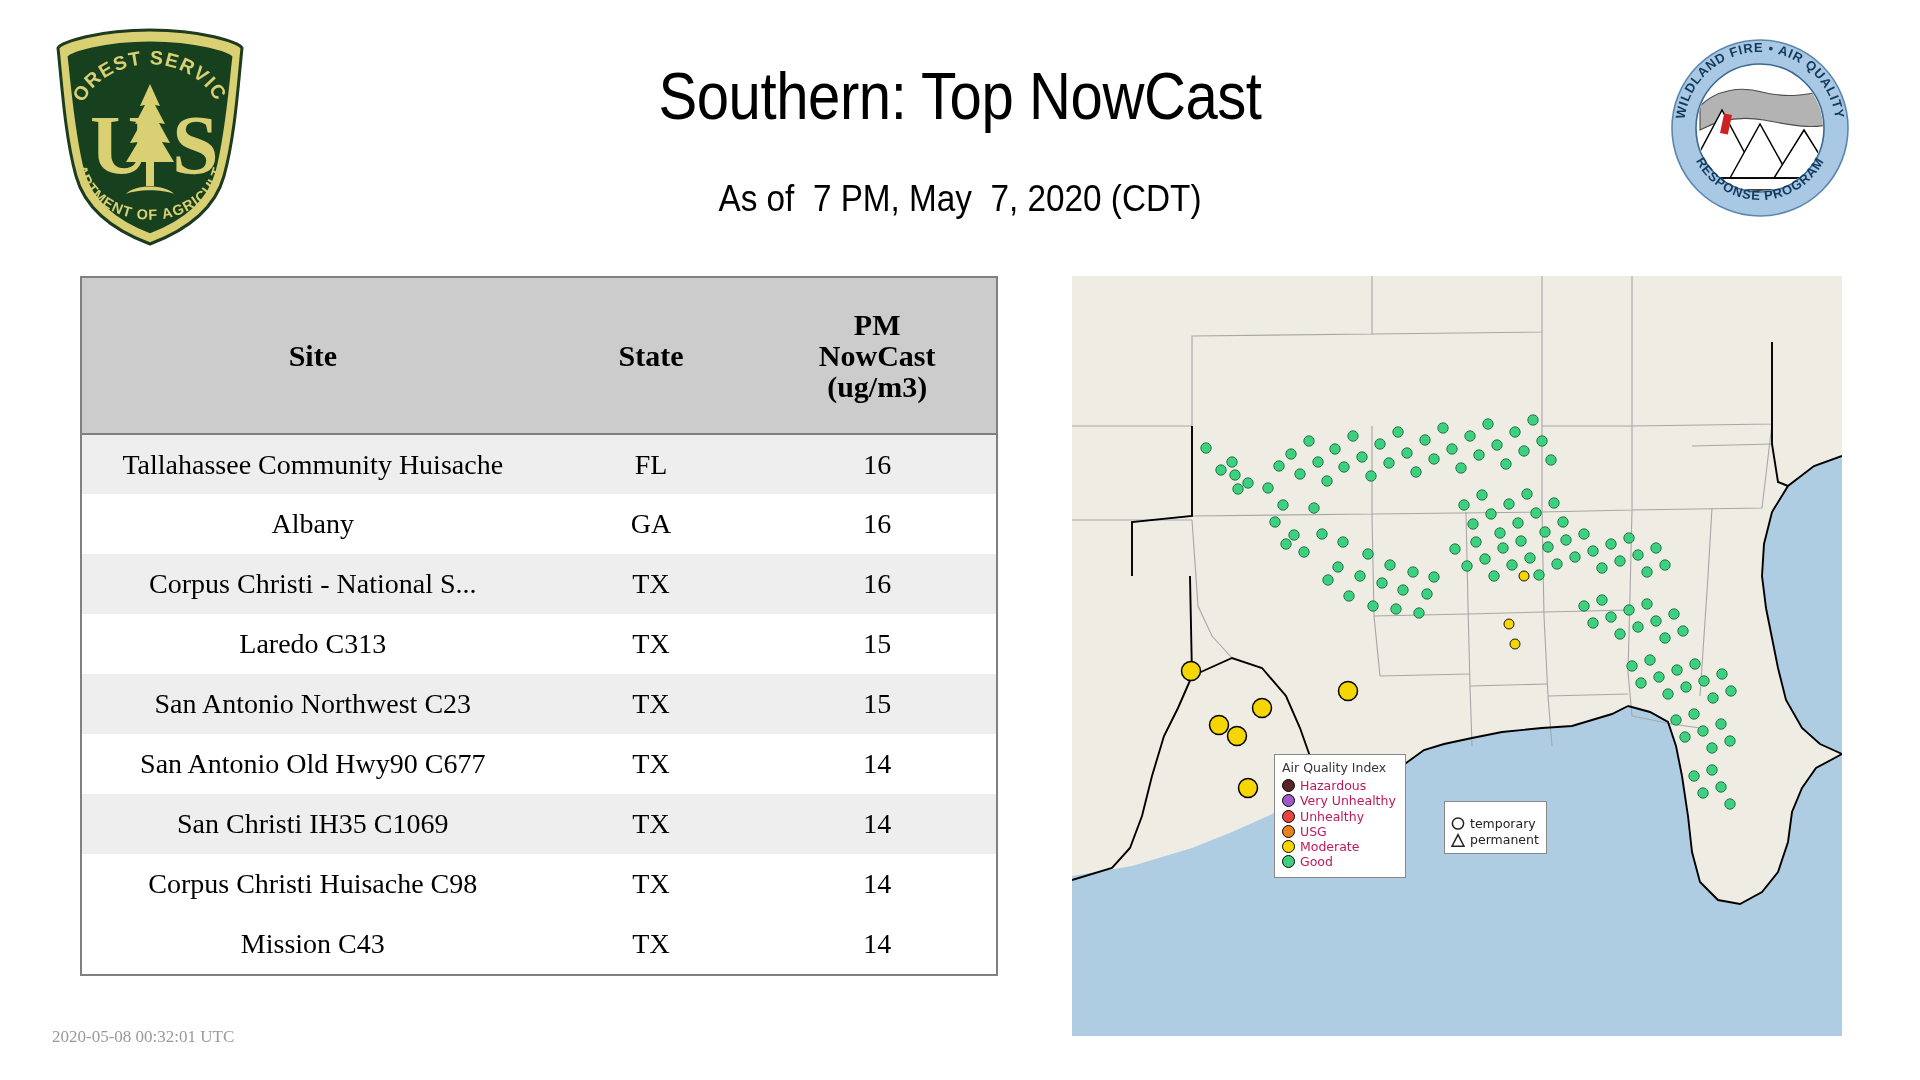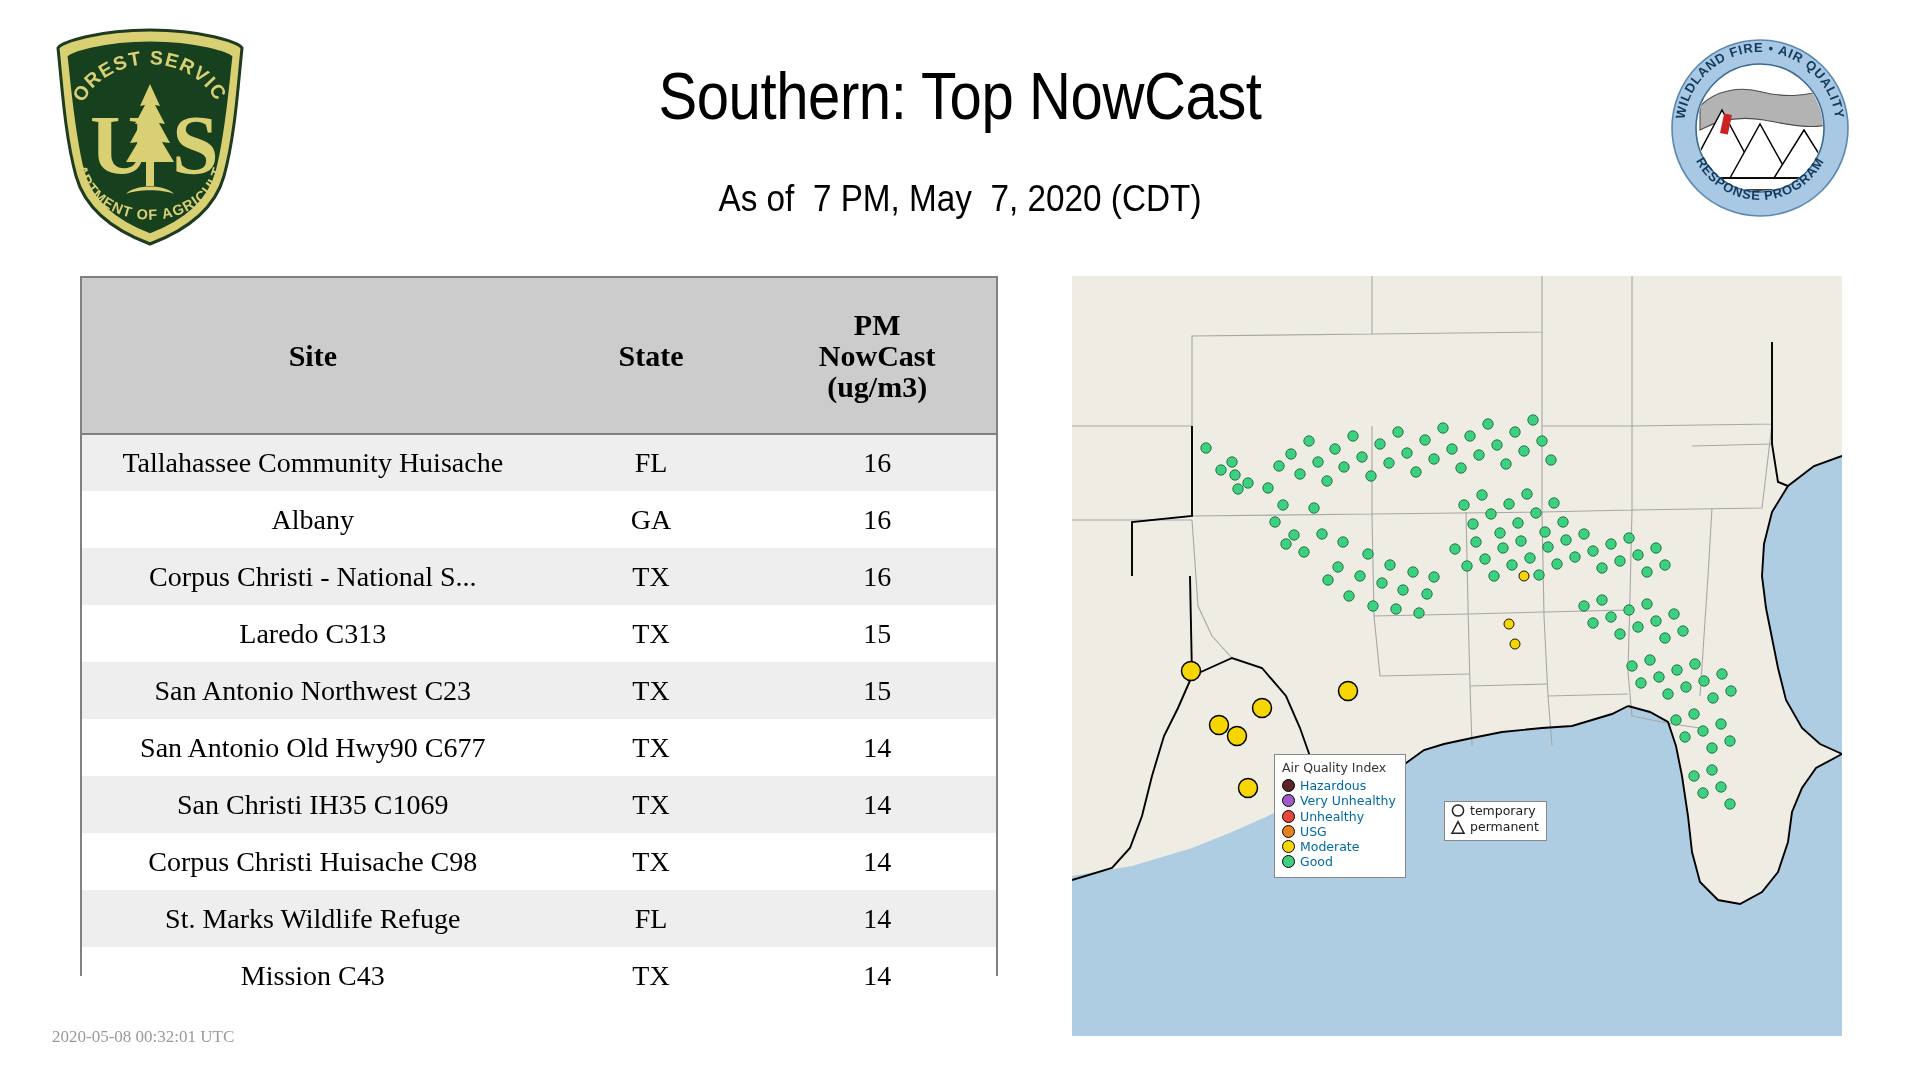--- a/index.html
+++ b/index.html
@@ -78,31 +78,31 @@
     background: #ffffff; border: 1px solid #888888;
     padding: 5px 25px 7px 7px;
     font-family: "DejaVu Sans", "Liberation Sans", sans-serif;
   }
   .legend-aqi .legend-title {
     font-size: 12.5px; color: #333333; text-align: center;
     margin-bottom: 3px; white-space: nowrap;
   }
   .legend-aqi .legend-row {
     display: flex; align-items: center; gap: 5px;
-    font-size: 12.5px; color: #0369a1; line-height: 1.22; white-space: nowrap;
+    font-size: 12.5px; color: #be185d; line-height: 1.22; white-space: nowrap;
   }
   .legend-aqi .swatch {
     width: 13px; height: 13px; border-radius: 50%;
     border: 1.4px solid #000000; flex: 0 0 auto;
   }
 
   .legend-site {
     position: absolute; left: 372px; top: 525px;
     background: #ffffff; border: 1px solid #888888;
-    padding: 0 7px 4px 5px;
+    padding: 13px 7px 4px 5px;
     font-family: "DejaVu Sans", "Liberation Sans", sans-serif;
     display: flex; align-items: center; gap: 4px;
   }
   .legend-site .glyphs { display: flex; flex-direction: column; }
   .legend-site .labels { display: flex; flex-direction: column; }
   .legend-site .lbl { font-size: 12.5px; color: #222222; line-height: 1.25; white-space: nowrap; }
 
   .timestamp {
     position: absolute; left: 52px; top: 1027px;
     font-family: Liberation Serif, serif;
@@ -217,25 +217,20 @@
             <td>14</td>
           </tr>
           <tr class="odd">
             <td>San Christi IH35 C1069</td>
             <td>TX</td>
             <td>14</td>
           </tr>
           <tr class="even">
             <td>Corpus Christi Huisache C98</td>
             <td>TX</td>
-            <td>14</td>
-          </tr>
-          <tr class="odd">
-            <td>St. Marks Wildlife Refuge</td>
-            <td>FL</td>
             <td>14</td>
           </tr>
           <tr class="even">
             <td>Mission C43</td>
             <td>TX</td>
             <td>14</td>
           </tr>
         </tbody>
     </table>
   </div>

